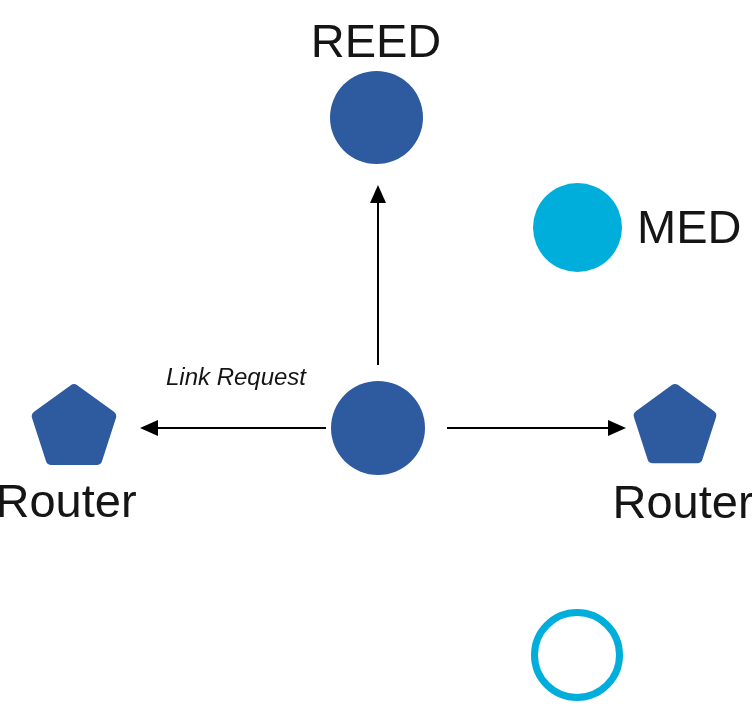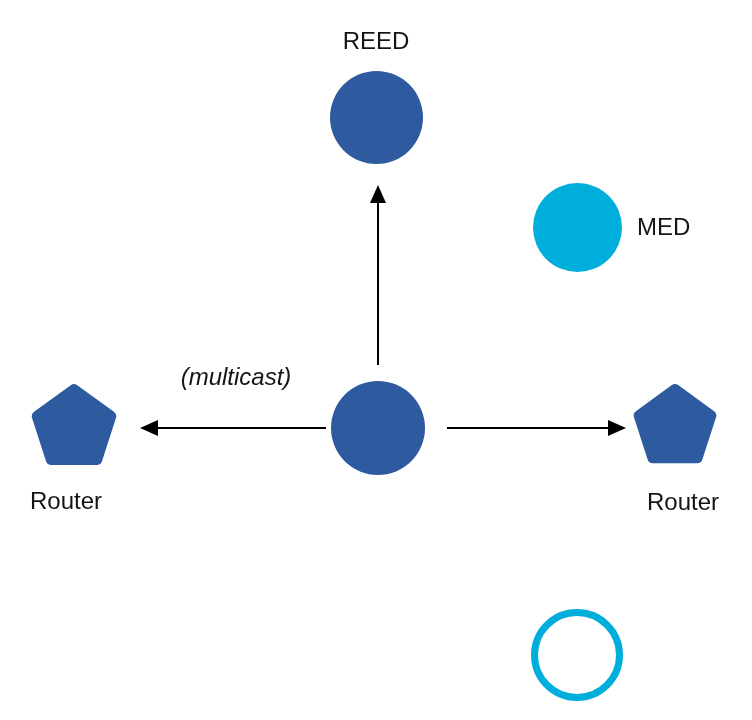--- a/index.html
+++ b/index.html
@@ -10,21 +10,21 @@
   }
   #canvas {
     position: relative;
     width: 752px;
     height: 720px;
     background: var(--background, #ffffff);
     overflow: hidden;
   }
   .lbl {
     position: absolute;
-    font-size: 24px;
+    font-size: 47px;
     line-height: 42px;
     white-space: nowrap;
     color: var(--text, #151515);
   }
   .centered { transform: translateX(-50%); }
   .annotation {
     position: absolute;
     left: 236px;
     top: 363px;
     transform: translateX(-50%);
@@ -106,21 +106,21 @@
   <div class="line" id="up-line"></div>
   <div class="head" id="up-head"></div>
 
   <div class="line" id="left-line"></div>
   <div class="head" id="left-head"></div>
 
   <div class="line" id="right-line"></div>
   <div class="head" id="right-head"></div>
 
   <div class="annotation">
-    <div>(multicast)</div>
+    <div>Link Request</div>
   </div>
 
   <svg class="pentagon" id="router-left-pentagon" viewBox="0 0 100 90">
     <polygon points="50,6 89.9,35 74.7,82 25.3,82 10.1,35"></polygon>
   </svg>
   <div class="lbl centered" id="router-left-label">Router</div>
 
   <svg class="pentagon" id="router-right-pentagon" viewBox="0 0 100 90">
     <polygon points="50,6 89.9,35 74.7,82 25.3,82 10.1,35"></polygon>
   </svg>

